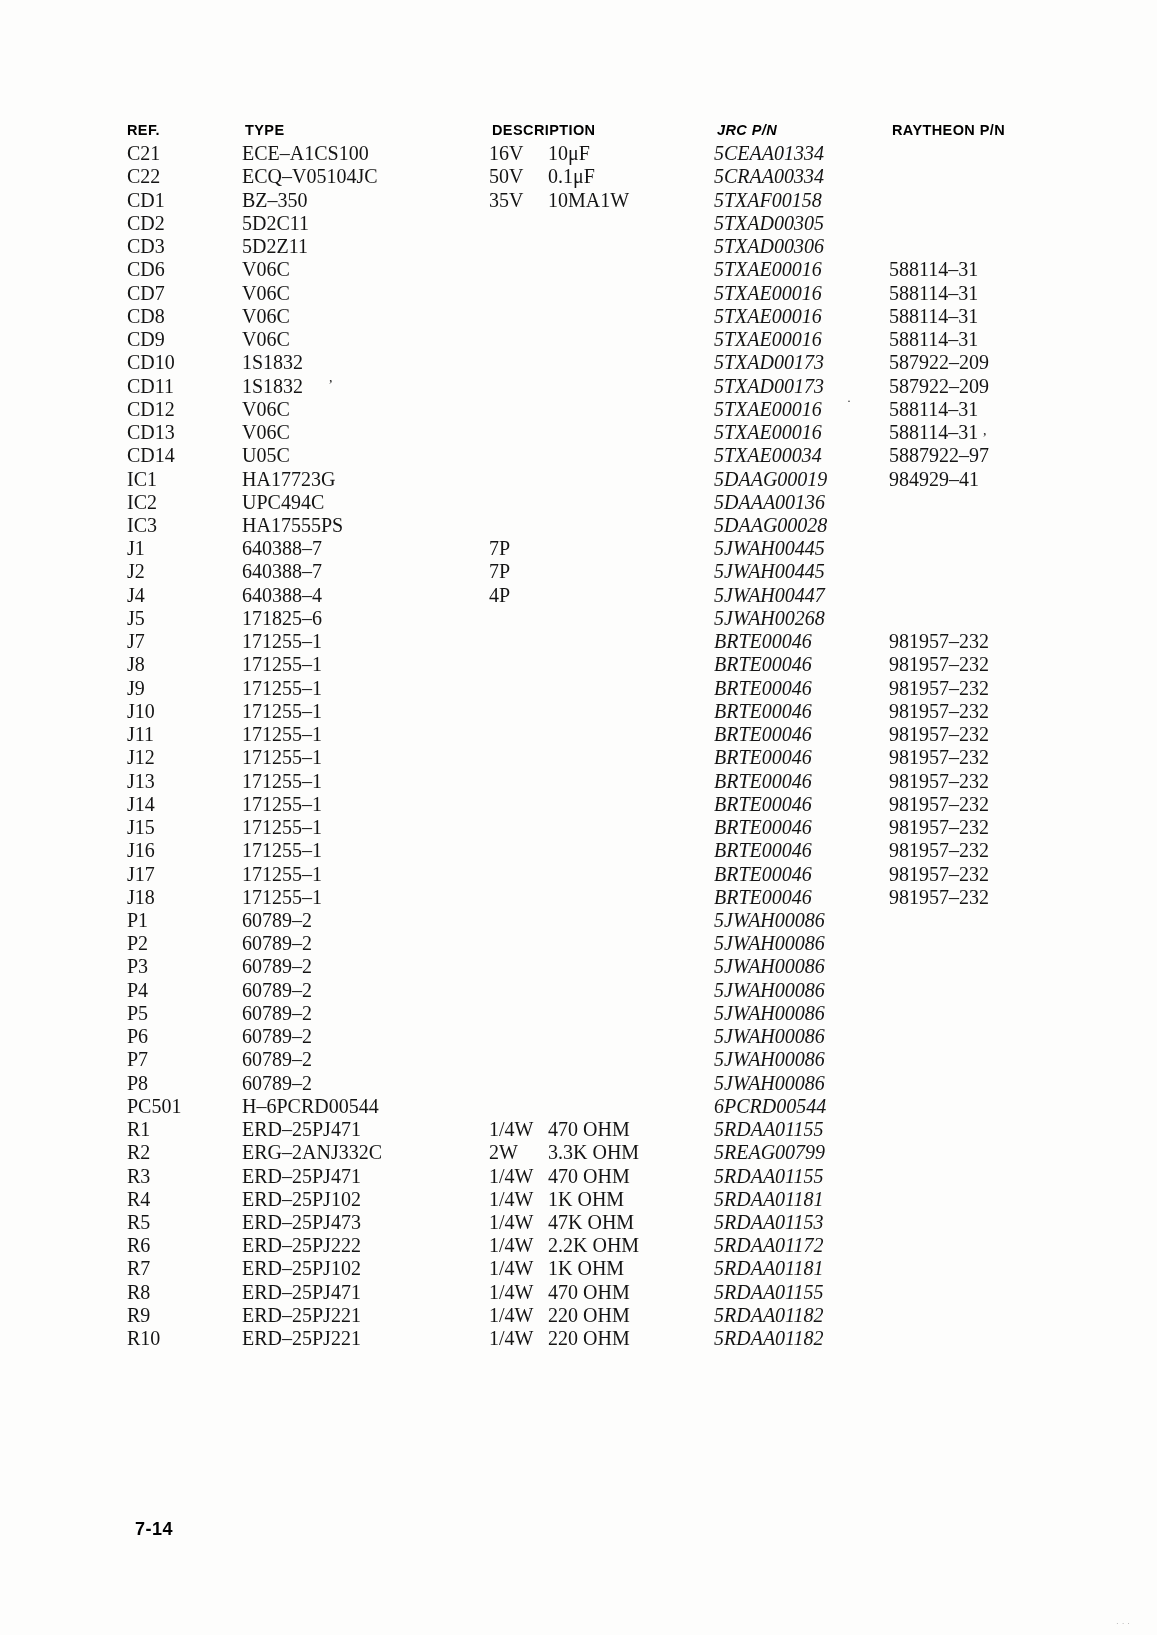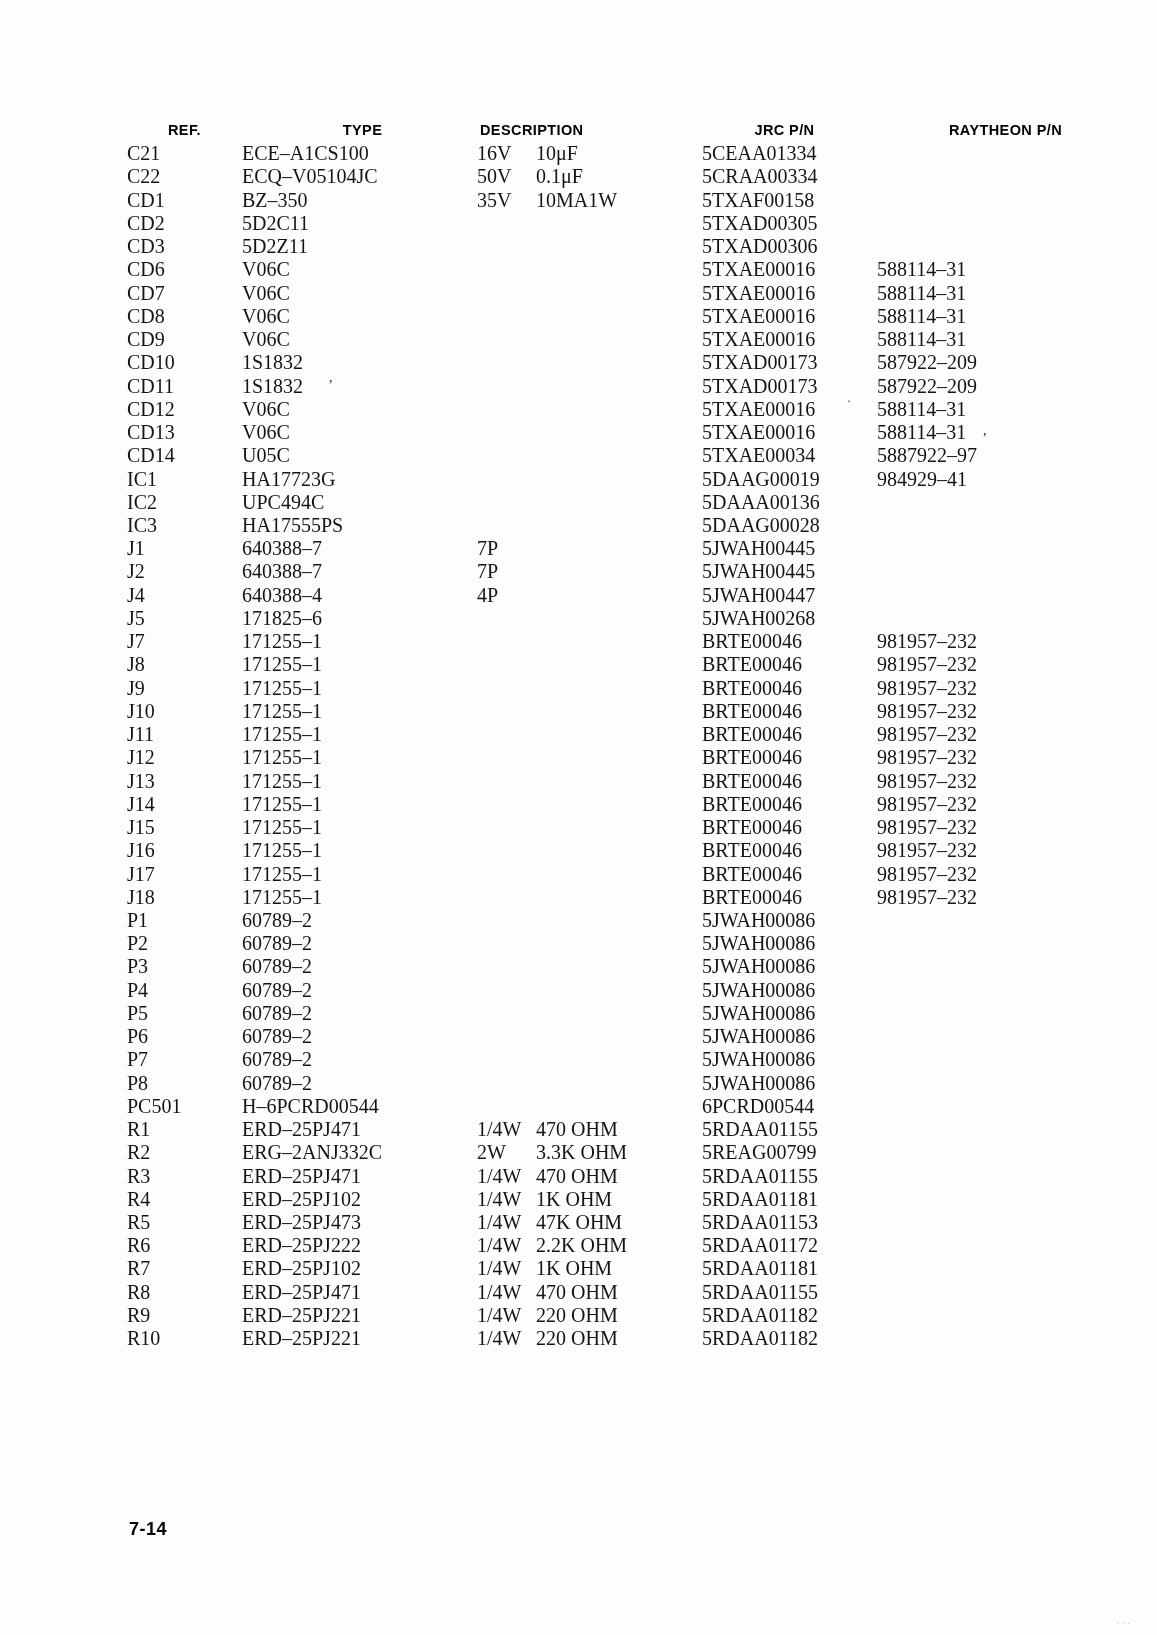--- a/index.html
+++ b/index.html
@@ -19,33 +19,32 @@
     line-height:23.23px;
     white-space:nowrap;
   }
   .row{display:flex;}
   .header-row{
     font-family:"Liberation Sans", sans-serif;
     font-weight:bold;
     font-size:14.5px;
     letter-spacing:0.4px;
     color:#000;
-    text-align:center;
   }
   .c-ref{width:115px;flex:none;}
   .c-type{width:235px;flex:none;}
-  .c-desc{width:225px;flex:none;display:flex;}
+  .c-desc{width:225px;flex:none;display:flex;margin-left:12px;}
   .d1{min-width:59px;flex:none;display:inline-block;}
-  .c-jrc{width:159px;flex:none;}
+  .c-jrc{width:159px;flex:none;font-style:italic;}
   .c-ray{flex:1;margin-left:16px;}
   .header-row .c-type{padding-left:3px;}
   .header-row .c-desc{padding-left:-2px;}
   .page-number{
     position:absolute;
-    left:129px;top:1519px;
+    left:135px;top:1519px;
     font-family:"Liberation Sans", sans-serif;
     font-weight:bold;
     font-size:18px;
     letter-spacing:0.5px;
     color:#000;
   }
   .artifact{
     position:absolute;
     font-family:"Liberation Serif", serif;
     color:#222;

